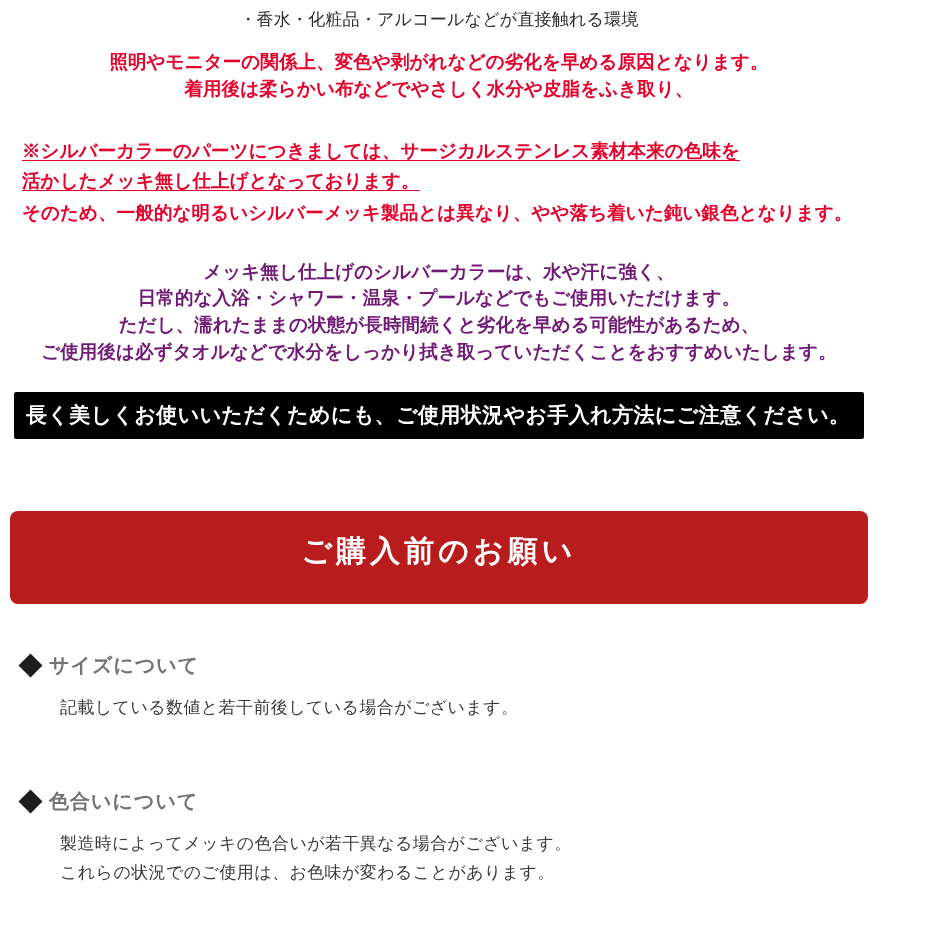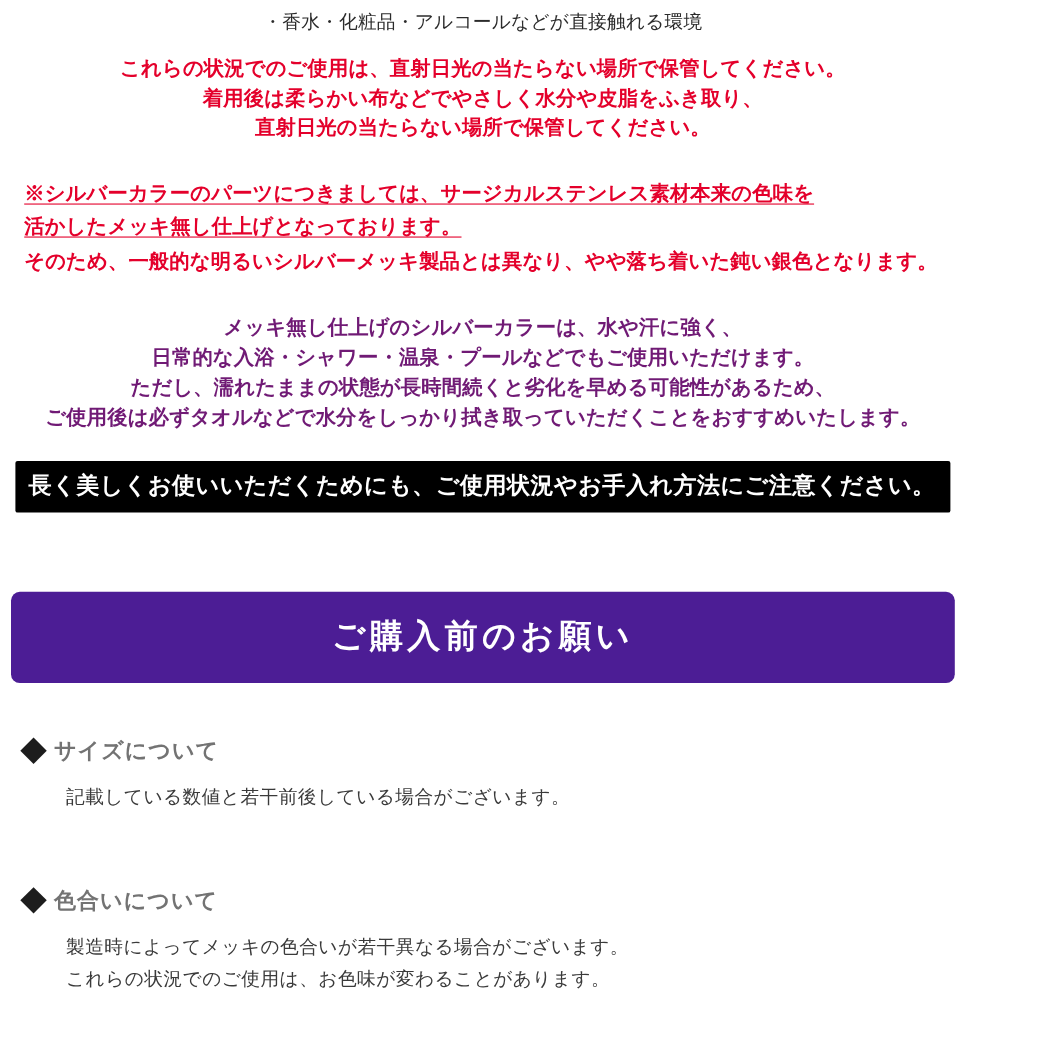--- a/index.html
+++ b/index.html
@@ -81,28 +81,28 @@
     font-size: 21px;
     padding: 10px 12px 12px 12px;
     letter-spacing: 0.4px;
     line-height: 1.2;
     border-radius: 2px;
   }
 
   
   .section-banner {
     margin: 72px 10px 0 10px;
-    background: #4c1d95;
+    background: #b91c1c;
     color: #ffffff;
     border-radius: 8px;
     text-align: center;
     font-size: 30px;
     font-weight: bold;
     letter-spacing: 4px;
-    padding: 20px 0 22px 0;
+    padding: 20px 0 32px 0;
   }
 
   
   .items {
     margin-top: 48px;
     padding: 0 22px;
   }
   .item + .item { margin-top: 66px; }
   .item-title {
     display: flex;
@@ -137,23 +137,22 @@
 </head>
 <body>
 
 <div class="page">
 
   <div class="inner">
 
     <div class="top-note">・香水・化粧品・アルコールなどが直接触れる環境</div>
 
     <div class="red-block">
-      <div class="line">これらの状況でのご使用は、直射日光の当たらない場所で保管してください。</div>
+      <div class="line">照明やモニターの関係上、変色や剥がれなどの劣化を早める原因となります。</div>
       <div class="line">着用後は柔らかい布などでやさしく水分や皮脂をふき取り、</div>
-      <div class="line">直射日光の当たらない場所で保管してください。</div>
     </div>
 
     <div class="silver-note">
       <span class="l1 u">※シルバーカラーのパーツにつきましては、サージカルステンレス素材本来の色味を</span>
       <span class="l2 u">活かしたメッキ無し仕上げとなっております。</span>
       <span class="l3">そのため、一般的な明るいシルバーメッキ製品とは異なり、やや落ち着いた鈍い銀色となります。</span>
     </div>
 
     <div class="desc-block">
       <div class="line">メッキ無し仕上げのシルバーカラーは、水や汗に強く、</div>

